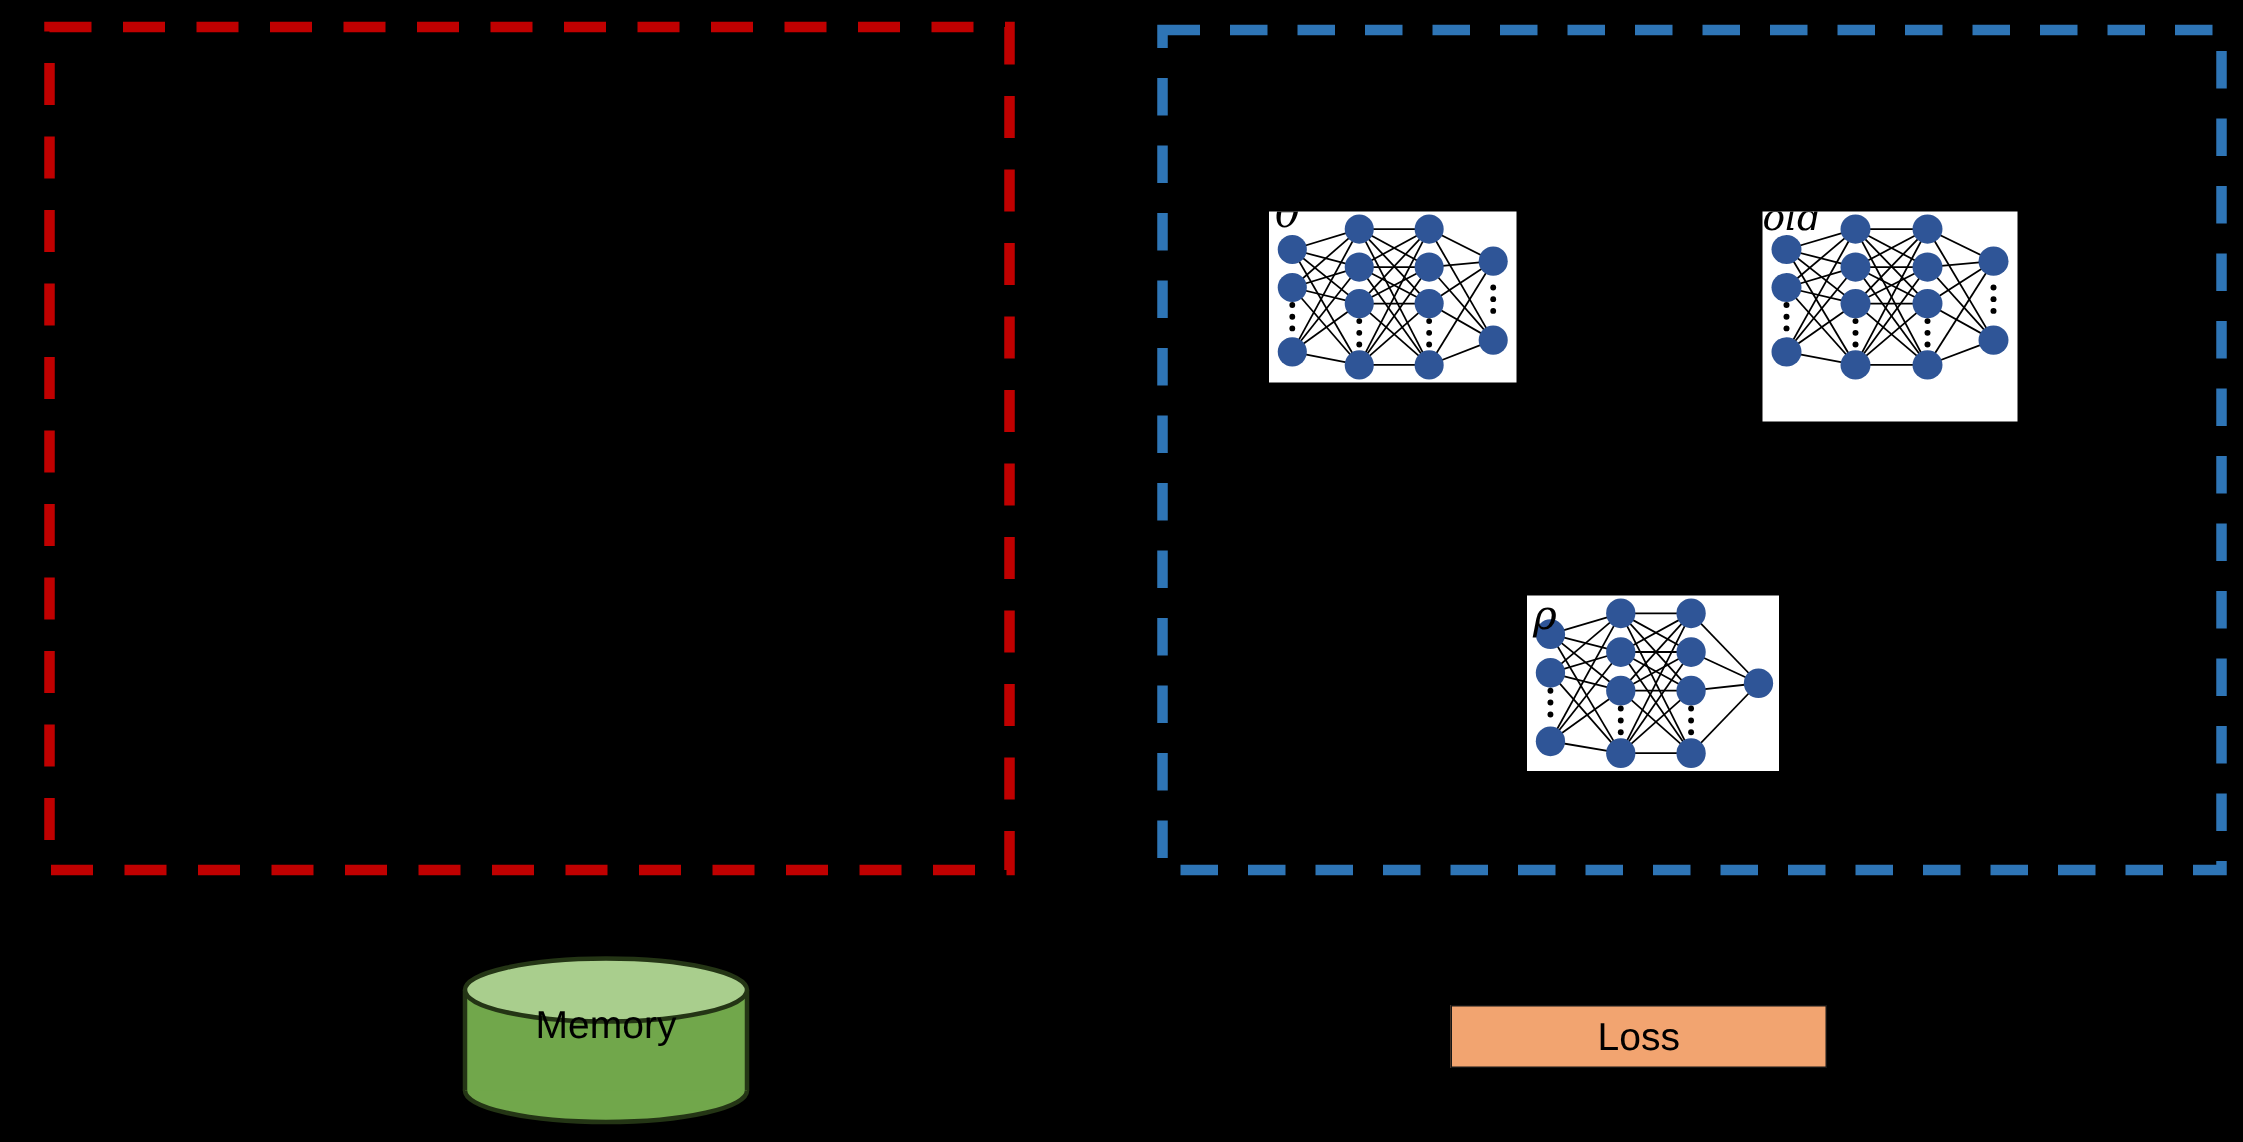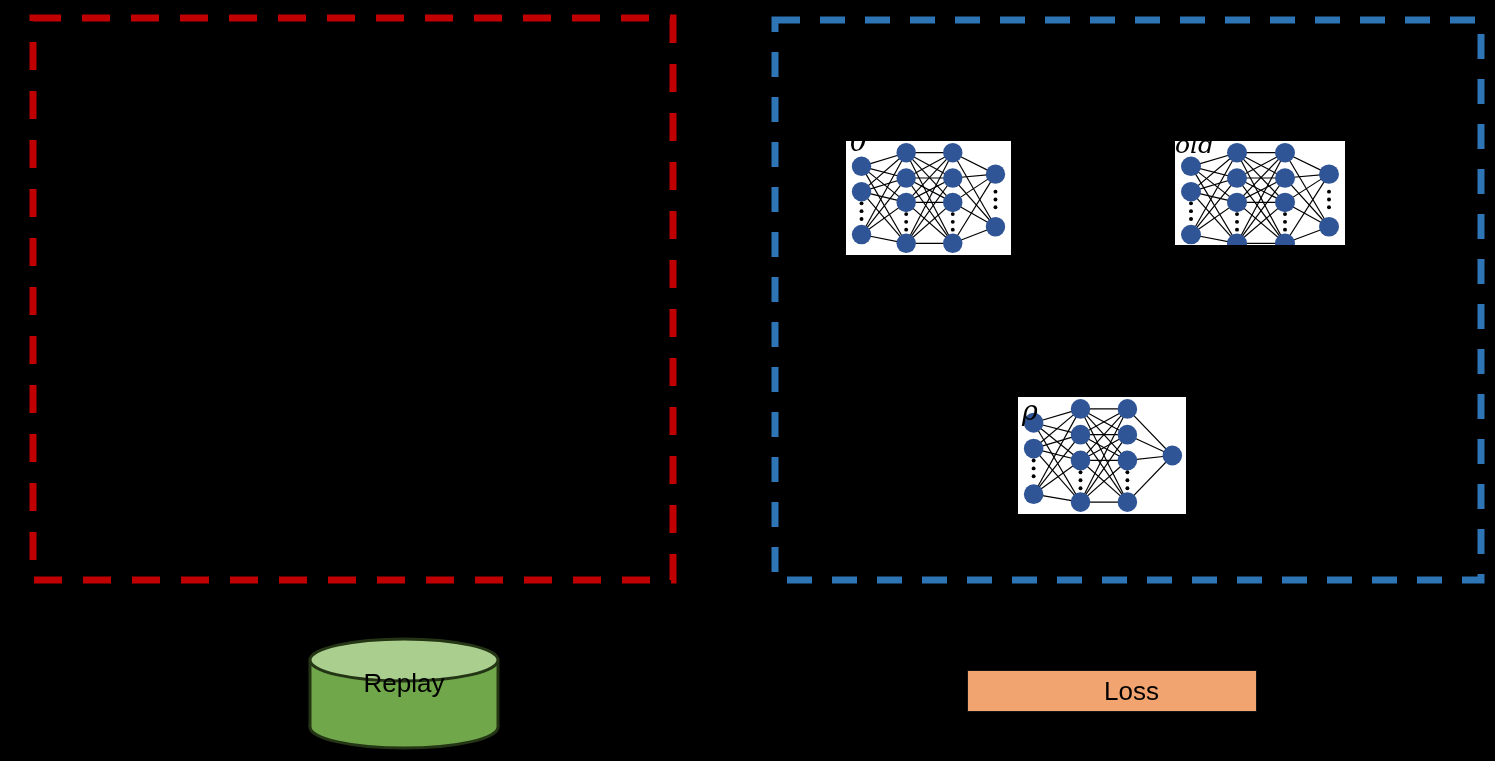--- a/index.html
+++ b/index.html
@@ -42,21 +42,20 @@
   }
   .loss-box {
     position: absolute;
     left: 967px; top: 670px;
     width: 249px; height: 40px;
     background: var(--loss-fill, #F2A470);
     border: 1px solid var(--loss-border, #151515);
     display: flex; align-items: center; justify-content: center;
     font-size: 26px;
     color: var(--loss-text, #000);
-    padding-left: 39px;
   }
 </style>
 </head>
 <body>
 
 <div id="canvas" style="--bg: #000000; --red-box: #C00000; --blue-box: #2E75B6; --node-color: #2F5597; --edge-color: #000000; --cyl-body: #71A74B; --cyl-top: #A9CE8D; --cyl-stroke: #243515; --cyl-text: #000000; --loss-fill: #F2A470; --loss-border: #151515; --loss-text: #000000;">
 
   <svg class="frame-svg" width="1495" height="761" viewBox="0 0 1495 761">
     <rect x="33" y="18" width="640" height="562" fill="none" style="stroke: var(--red-box, #C00000);" stroke-width="7" stroke-dasharray="28 21"></rect>
     <rect x="775" y="20" width="706" height="560" fill="none" style="stroke: var(--blue-box, #2E75B6);" stroke-width="7" stroke-dasharray="25 20"></rect>
@@ -122,21 +121,21 @@
         <circle cx="110" cy="83" r="2" style="fill: var(--edge-color,#000);"></circle>
         <circle cx="110" cy="91" r="2" style="fill: var(--edge-color,#000);"></circle>
         <circle cx="154" cy="34" r="10" style="fill: var(--node-color,#2F5597);"></circle>
         <circle cx="154" cy="88" r="10" style="fill: var(--node-color,#2F5597);"></circle>
         <circle cx="154" cy="52" r="2" style="fill: var(--edge-color,#000);"></circle>
         <circle cx="154" cy="60" r="2" style="fill: var(--edge-color,#000);"></circle>
         <circle cx="154" cy="68" r="2" style="fill: var(--edge-color,#000);"></circle>
       </svg>
   </div>
 
-  <div class="nn-card" style="left:1175px; top:141px; width:170px; height:104px;">
+  <div class="nn-card" style="left:1175px; top:141px; width:170px; height:140px;">
     <span class="nn-label" style="left:0px; top:-9px; font-size:25px;">old</span>
     <svg width="170" height="114" viewBox="0 0 170 117" preserveAspectRatio="none">
         <line x1="16" y1="26" x2="62" y2="12" style="stroke: var(--edge-color,#000);" stroke-width="1.2"></line>
         <line x1="16" y1="26" x2="62" y2="38" style="stroke: var(--edge-color,#000);" stroke-width="1.2"></line>
         <line x1="16" y1="26" x2="62" y2="63" style="stroke: var(--edge-color,#000);" stroke-width="1.2"></line>
         <line x1="16" y1="26" x2="62" y2="105" style="stroke: var(--edge-color,#000);" stroke-width="1.2"></line>
         <line x1="16" y1="52" x2="62" y2="12" style="stroke: var(--edge-color,#000);" stroke-width="1.2"></line>
         <line x1="16" y1="52" x2="62" y2="38" style="stroke: var(--edge-color,#000);" stroke-width="1.2"></line>
         <line x1="16" y1="52" x2="62" y2="63" style="stroke: var(--edge-color,#000);" stroke-width="1.2"></line>
         <line x1="16" y1="52" x2="62" y2="105" style="stroke: var(--edge-color,#000);" stroke-width="1.2"></line>
@@ -256,20 +255,20 @@
   </div>
 
   <svg id="cylinder-svg" width="196" height="116" viewBox="0 0 196 116">
     <ellipse cx="98" cy="91" rx="94" ry="21" style="fill: var(--cyl-body, #71A74B); stroke: var(--cyl-stroke, #243515);" stroke-width="3"></ellipse>
     <rect x="4" y="24" width="188" height="67" style="fill: var(--cyl-body, #71A74B);"></rect>
     <line x1="4" y1="24" x2="4" y2="91" style="stroke: var(--cyl-stroke, #243515);" stroke-width="3"></line>
     <line x1="192" y1="24" x2="192" y2="91" style="stroke: var(--cyl-stroke, #243515);" stroke-width="3"></line>
     <ellipse cx="98" cy="24" rx="94" ry="21" style="fill: var(--cyl-top, #A9CE8D); stroke: var(--cyl-stroke, #243515);" stroke-width="3"></ellipse>
   </svg>
   <div class="cyl-text">
-    <div>Replay</div>
+    <div>Memory</div>
   </div>
 
   <div class="loss-box">
     <span>Loss</span>
   </div>
 
 </div>
 
 </body></html>

